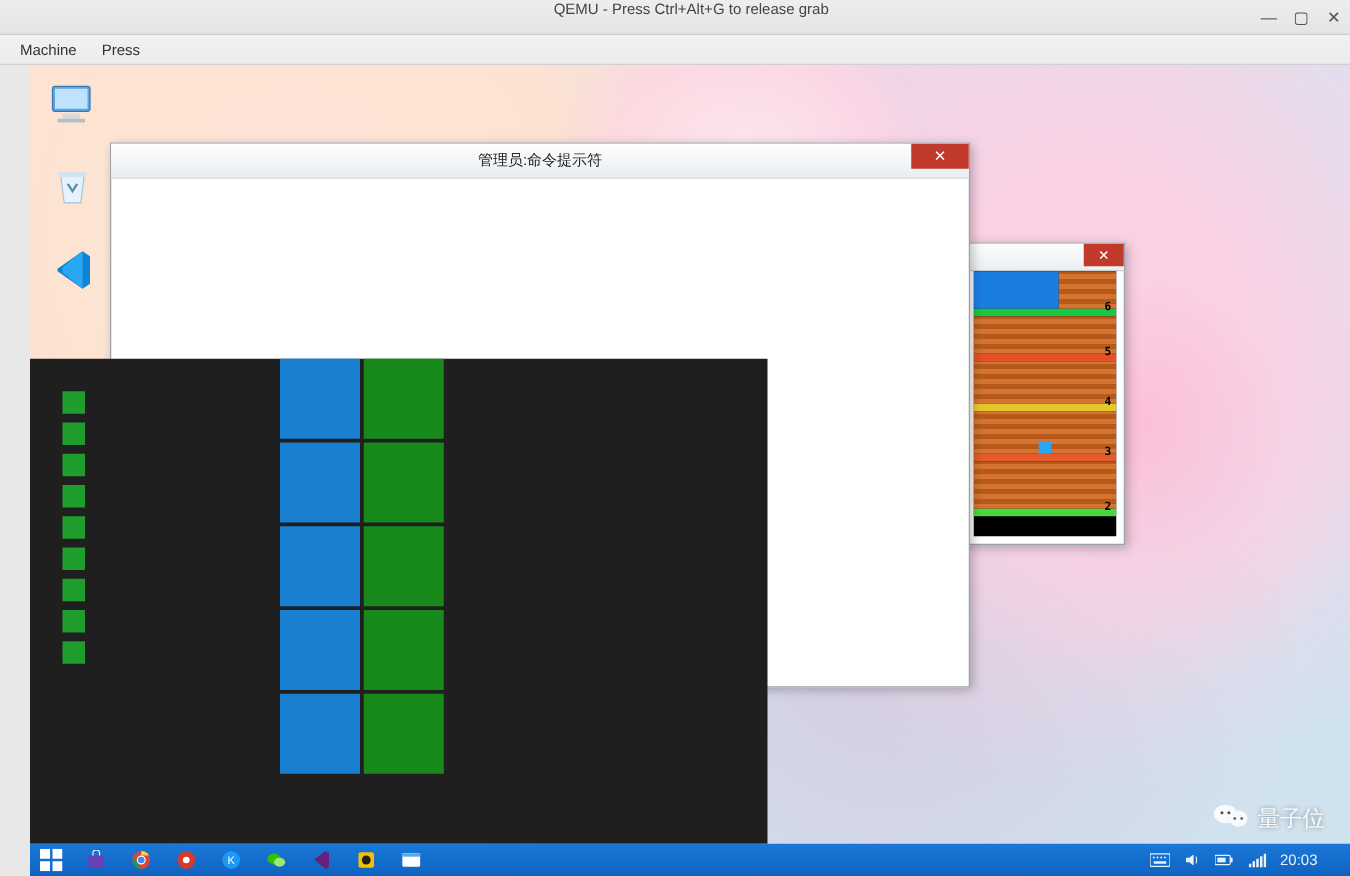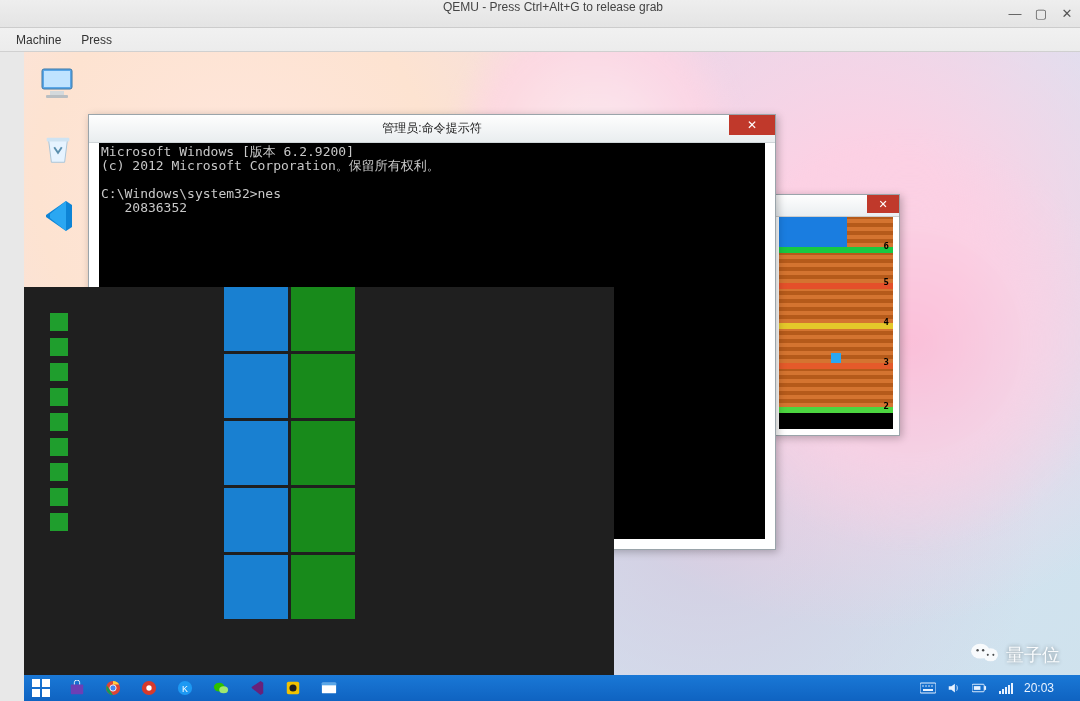--- a/index.html
+++ b/index.html
@@ -186,25 +186,20 @@
     </div>
   </div>
 
   <div class="win cmd-win">
     <div class="win-titlebar">
       <span>管理员:命令提示符</span>
       <div class="win-close">
         <span>✕</span>
       </div>
     </div>
-    <div class="cmd-body" id="cmd-body">Microsoft Windows [版本 6.2.9200]
-(c) 2012 Microsoft Corporation。保留所有权利。
-
-C:\Windows\system32&gt;nes
-   20836352</div>
   </div>
 
   <div class="win nes-win">
     <div class="nes-title">
       <div class="win-close">
         <span>✕</span>
       </div>
     </div>
     <div class="nes-body">
 

